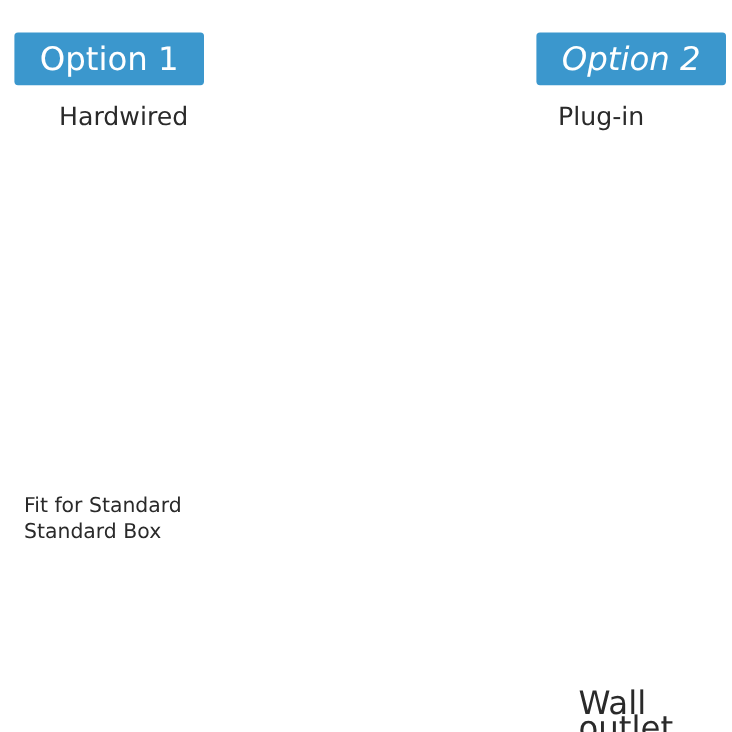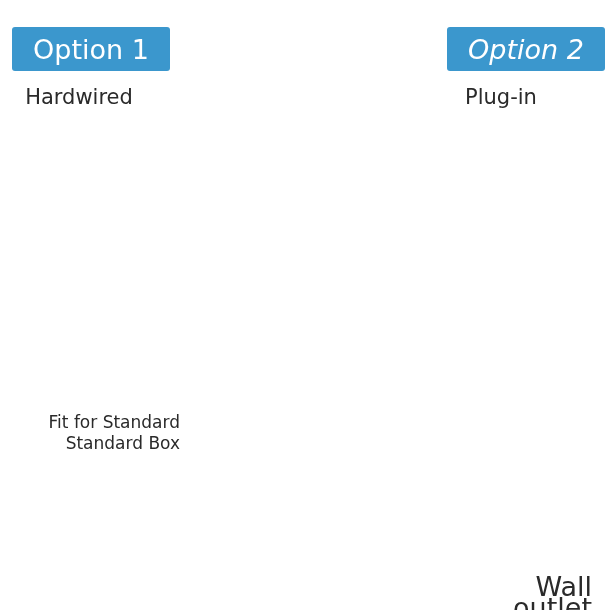--- a/index.html
+++ b/index.html
@@ -1,26 +1,26 @@
 <!DOCTYPE html>
 <html><head>
 <meta charset="utf-8">
 <style>
   html,body{margin:0;padding:0;background:#fff;}
   body{width:610px;height:610px;position:relative;overflow:hidden;font-family:"DejaVu Sans","Liberation Sans",sans-serif;}
   .badge{position:absolute;top:27px;height:44px;background:#3b97cd;border-radius:3px;color:#fff;font-size:27px;display:flex;align-items:center;justify-content:center;}
   .sub{position:absolute;top:85px;font-size:21px;color:#2a2a2a;text-align:center;}
-  .note{position:absolute;font-size:17px;color:#2a2a2a;text-align:right;line-height:21px;}
+  .note{position:absolute;font-size:17px;color:#2a2a2a;text-align:left;line-height:21px;margin-left:20px;}
   svg{position:absolute;left:0;top:0;}
 </style>
 </head>
 <body>
 
 <div class="badge" style="left:12px;width:158px;">Option 1</div>
-<div class="sub" style="left:0;width:158px;">Hardwired</div>
+<div class="sub" style="left:24px;width:158px;">Hardwired</div>
 <div class="note" style="left:0;width:180px;top:412px;">
   <div>Fit for Standard</div>
   <div>Standard Box</div>
 </div>
 
 <div class="badge" style="left:447px;width:158px;font-style:italic;">Option 2</div>
 <div class="sub" style="left:422px;width:158px;">Plug-in</div>
 <div class="note" style="left:462px;width:130px;top:576px;font-size:27px;">Wall outlet</div>
 
 <svg width="610" height="610" style="z-index:-1">

